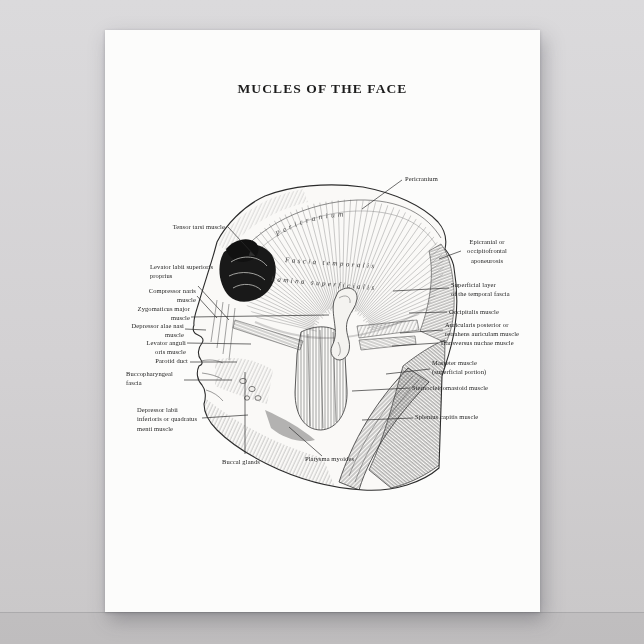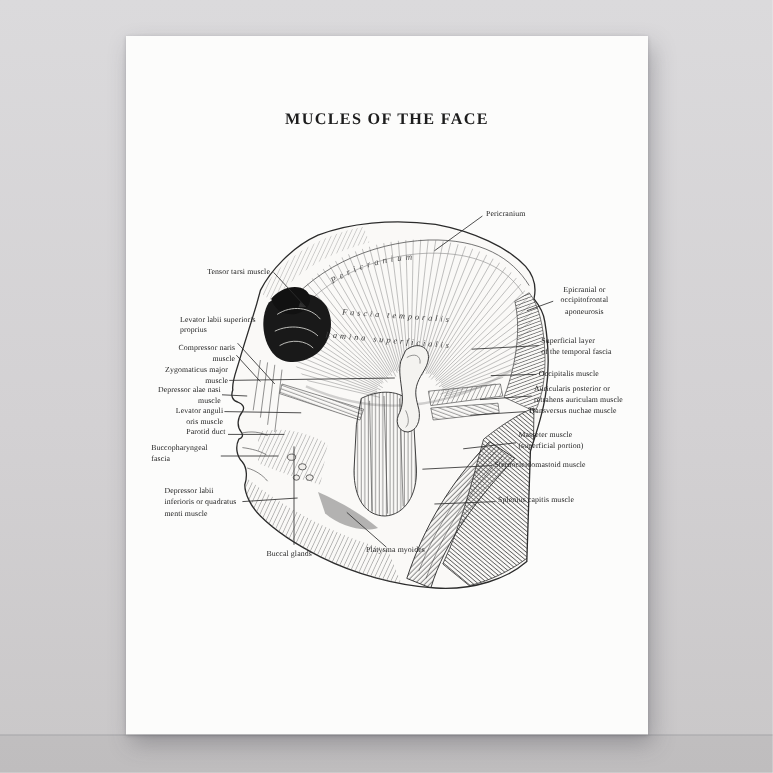--- a/index.html
+++ b/index.html
@@ -10,21 +10,21 @@
   }
   .scene{position:relative;width:644px;height:644px}
   .wall-seam{position:absolute;left:0;right:0;top:612px;height:1px;background:rgba(95,93,96,.28)}
   .floor{position:absolute;left:0;right:0;top:613px;bottom:0;background:rgba(110,108,112,.10)}
   .poster{
     position:absolute;left:105px;top:30px;width:435px;height:582px;
     background:#fcfcfb;
     box-shadow:4px 8px 18px rgba(66,66,74,.35),0 1px 3px rgba(66,66,74,.25);
   }
   .title{
-    position:absolute;left:0;right:0;top:52px;margin:10px;
+    position:absolute;left:0;right:0;top:52px;margin:0;
     text-align:center;font-weight:700;font-size:13.5px;line-height:1;
     letter-spacing:1.1px;color:#1d1d1d;font-family:"Liberation Serif",serif;
   }
   .art{position:absolute;left:0;top:0;width:435px;height:582px}
   .lbl{
     position:absolute;font-size:6.5px;line-height:1.45;color:#1e1e1e;
     white-space:pre-line;letter-spacing:.1px;font-family:"Liberation Serif",serif;
   }
   .arc-text{font:italic 7.5px "Liberation Serif",serif;fill:#4d4d4d;letter-spacing:3.2px}
   .fan-text{font:italic 7px "Liberation Serif",serif;fill:#3a3a3a;letter-spacing:2.4px}

